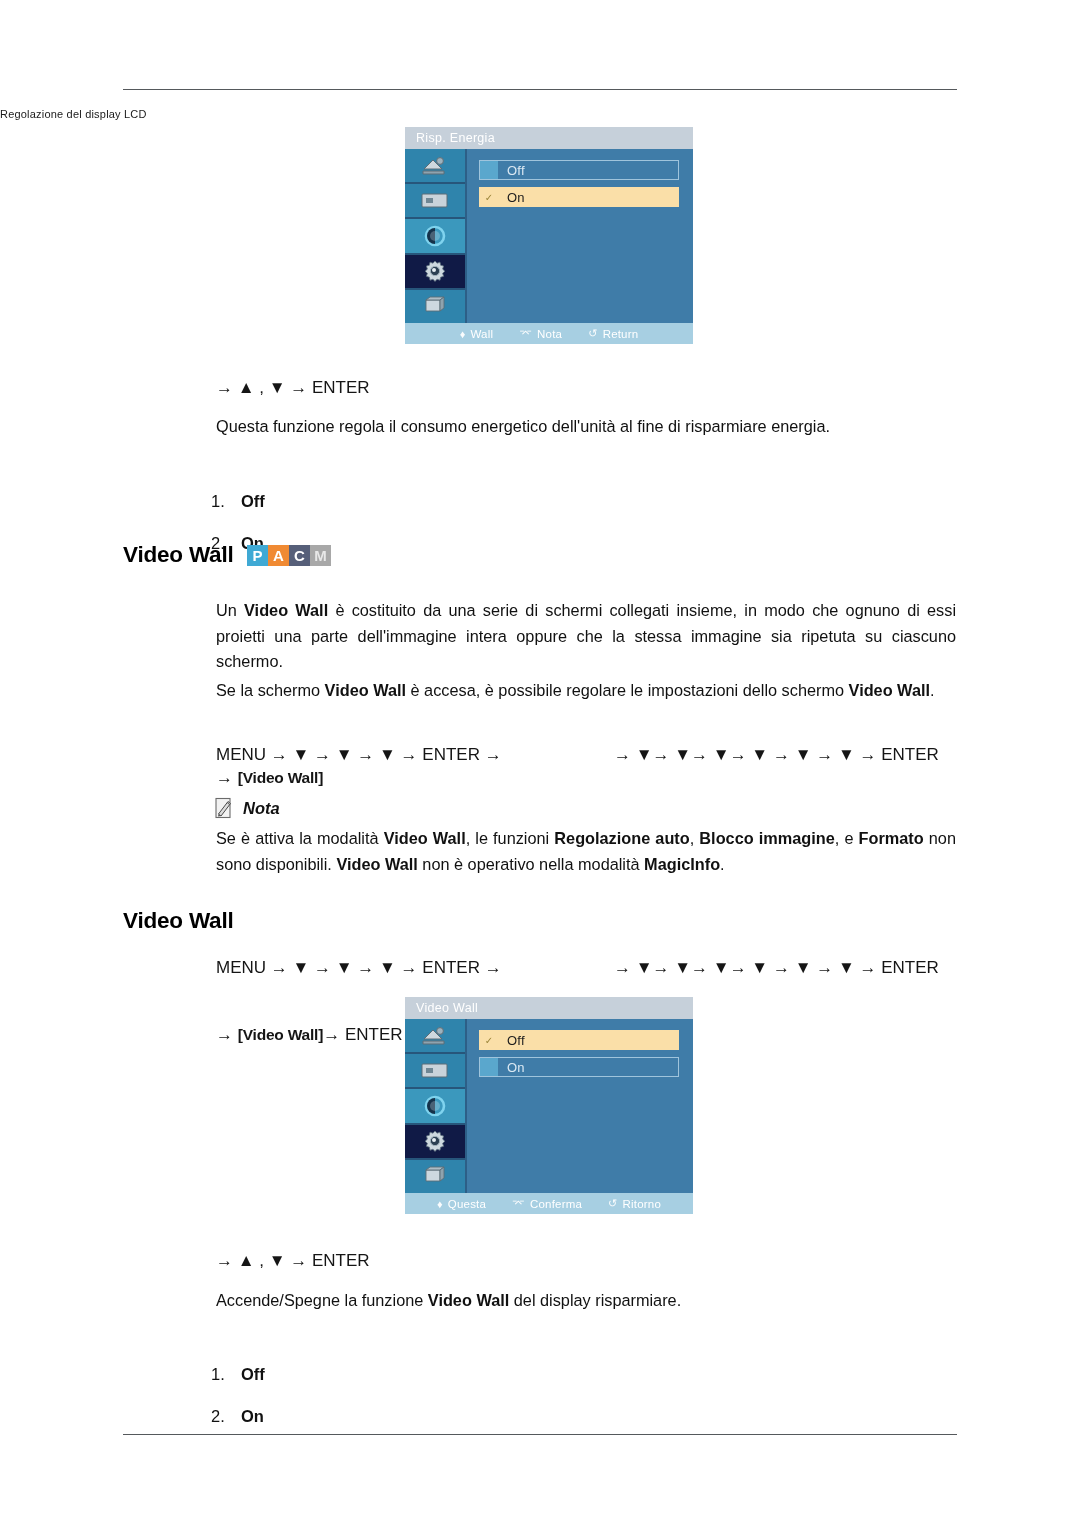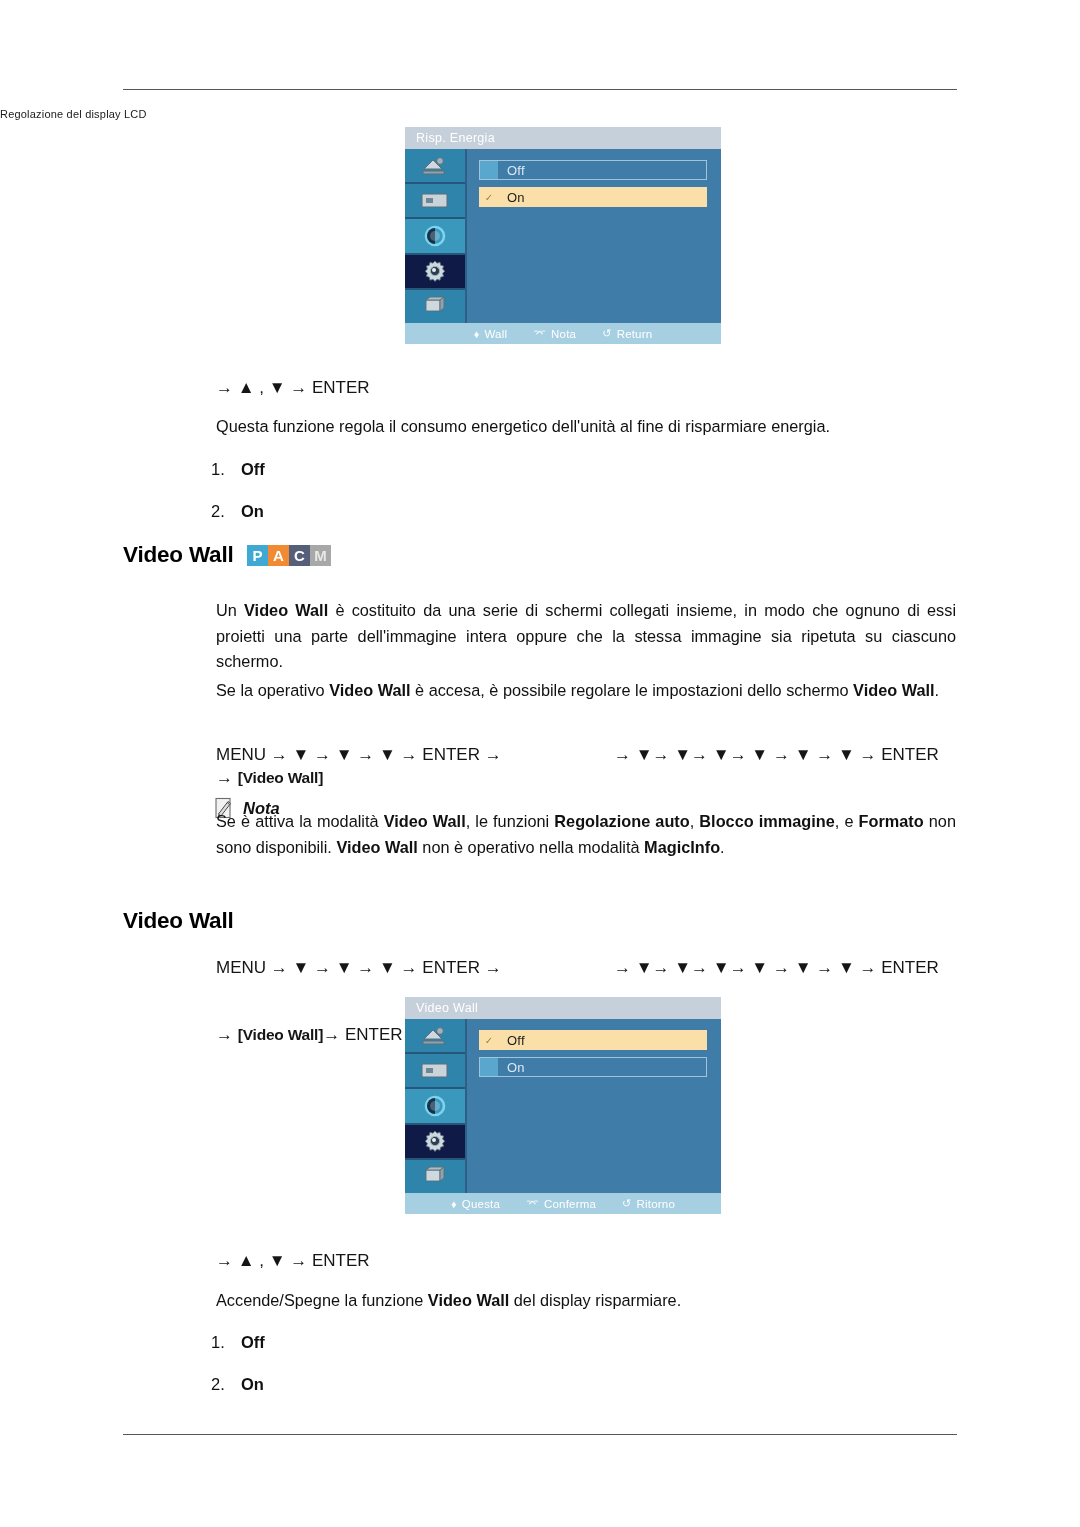--- a/index.html
+++ b/index.html
@@ -37,21 +37,21 @@
     position: absolute;
     left: 123px; top: 1434px;
     width: 834px;
     height: 0;
     border-top: 1.6px solid #55595c;
   }
 
   
   .osd {
     position: absolute;
-    width: 316px;
+    width: 288px;
     background: #22c55e;
     font-family: "Liberation Sans", sans-serif;
     box-sizing: border-box;
   }
   .osd-title {
     height: 22px;
     background: #c6d0da;
     color: #ffffff;
     font-size: 12.5px;
     line-height: 22px;
@@ -152,20 +152,21 @@
     line-height: 25px;
     color: #151515;
     white-space: nowrap;
   }
   .brk { font-weight: bold; font-size: 15.5px; letter-spacing: -.2px; }
 
   .num-item {
     position: absolute;
     font-size: 16.5px;
     color: #111;
+    margin-top: 32px;
   }
   .num-item .n { display: inline-block; width: 30px; font-weight: normal; }
   .num-item .v { font-weight: bold; }
 
   h2.sec {
     position: absolute;
     margin: 0;
     font-size: 22.5px;
     font-weight: bold;
     letter-spacing: -.2px;
@@ -309,40 +310,40 @@
   <span class="badge a">A</span>
   <span class="badge c">C</span>
   <span class="badge m">M</span>
 </div>
 
 <div class="body-txt" style="left:216px; top:598px; width:740px;">
   <span>Un </span><b>Video Wall</b><span> è costituito da una serie di schermi collegati insieme, in modo che ognuno di essi proietti una parte dell'immagine intera oppure che la stessa immagine sia ripetuta su ciascuno schermo.</span>
 </div>
 
 <div class="body-txt" style="left:216px; top:678px; width:740px;">
-  <span>Se la operativo </span><b>Video Wall</b><span> è accesa, è possibile regolare le impostazioni dello schermo </span><b>Video Wall</b><span>.</span>
+  <span>Se la schermo </span><b>Video Wall</b><span> è accesa, è possibile regolare le impostazioni dello schermo </span><b>Video Wall</b><span>.</span>
 </div>
 
 <div class="nav-line" style="left:216px; top:742px;">MENU → ▼ → ▼ → ▼ → ENTER →</div>
 <div class="nav-line" style="left:614px; top:742px;">→ ▼→ ▼→ ▼→ ▼ → ▼ → ▼ → ENTER</div>
 <div class="nav-line" style="left:216px; top:765px;">
   <span>→ </span><span class="brk">[Video Wall]</span>
 </div>
 
 <div class="nota" style="left:214px; top:797px;">
   <svg class="nota-icon" viewBox="0 0 22 22">
     <rect x="2" y="1.5" width="14" height="19" fill="#f2f2f2" stroke="#6b6b6b" stroke-width="1.1"></rect>
     <path d="M4.5 17 L14 4.5 L16.5 6.5 L7 19 Z" fill="#dcdcdc" stroke="#4a4a4a" stroke-width="1"></path>
     <path d="M4.5 17 L7 19 L4 19.6 Z" fill="#555"></path>
     <path d="M13.2 5.6 L15.6 7.5" stroke="#4a4a4a" stroke-width=".9"></path>
   </svg>
   <span class="nota-label">Nota</span>
 </div>
 
-<div class="body-txt" style="left:216px; top:809px; width:740px;"><span>Se è attiva la modalità </span><b>Video Wall</b><span>, le funzioni </span><b>Regolazione auto</b><span>, </span><b>Blocco immagine</b><span>, e </span><b>Formato</b><span> non sono disponibili. </span><b>Video Wall</b><span> non è operativo nella modalità </span><b>MagicInfo</b><span>.</span></div>
+<div class="body-txt" style="left:216px; top:826px; width:740px;"><span>Se è attiva la modalità </span><b>Video Wall</b><span>, le funzioni </span><b>Regolazione auto</b><span>, </span><b>Blocco immagine</b><span>, e </span><b>Formato</b><span> non sono disponibili. </span><b>Video Wall</b><span> non è operativo nella modalità </span><b>MagicInfo</b><span>.</span></div>
 
 <h2 class="sec" style="left:123px; top:908px;">Video Wall</h2>
 
 <div class="nav-line" style="left:216px; top:955px;">MENU → ▼ → ▼ → ▼ → ENTER →</div>
 <div class="nav-line" style="left:614px; top:955px;">→ ▼→ ▼→ ▼→ ▼ → ▼ → ▼ → ENTER</div>
 <div class="nav-line" style="left:216px; top:1022px;">
   <span>→ </span><span class="brk">[Video Wall]</span><span>→ ENTER → </span><span class="brk">[Video Wall]</span>
 </div>
 
 <div class="osd" id="osd2" style="left:405px; top:997px;">

